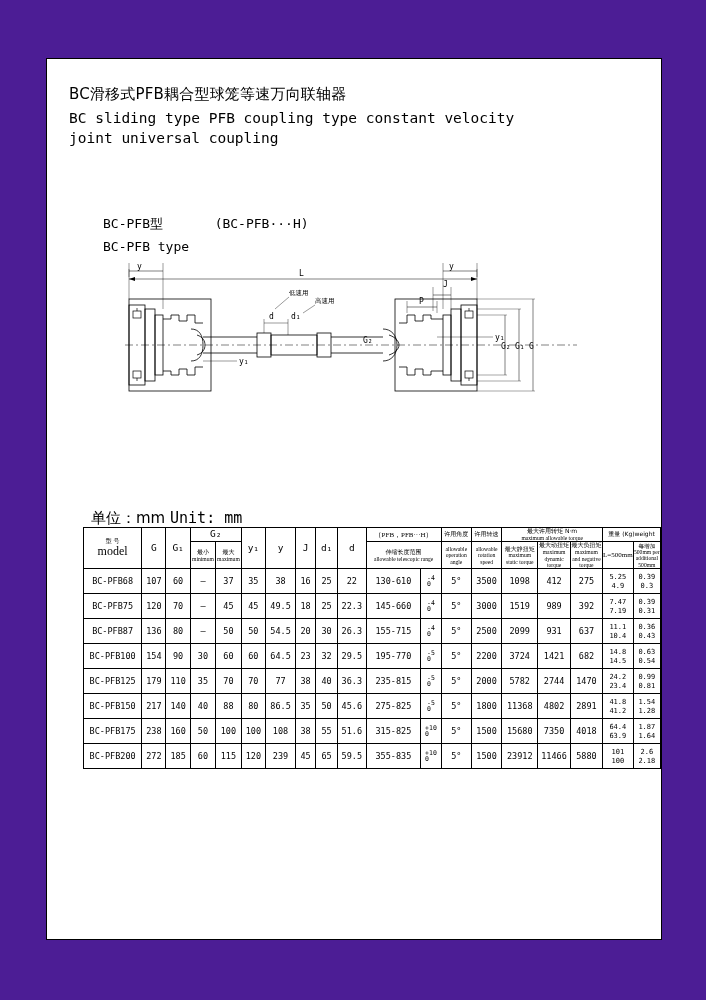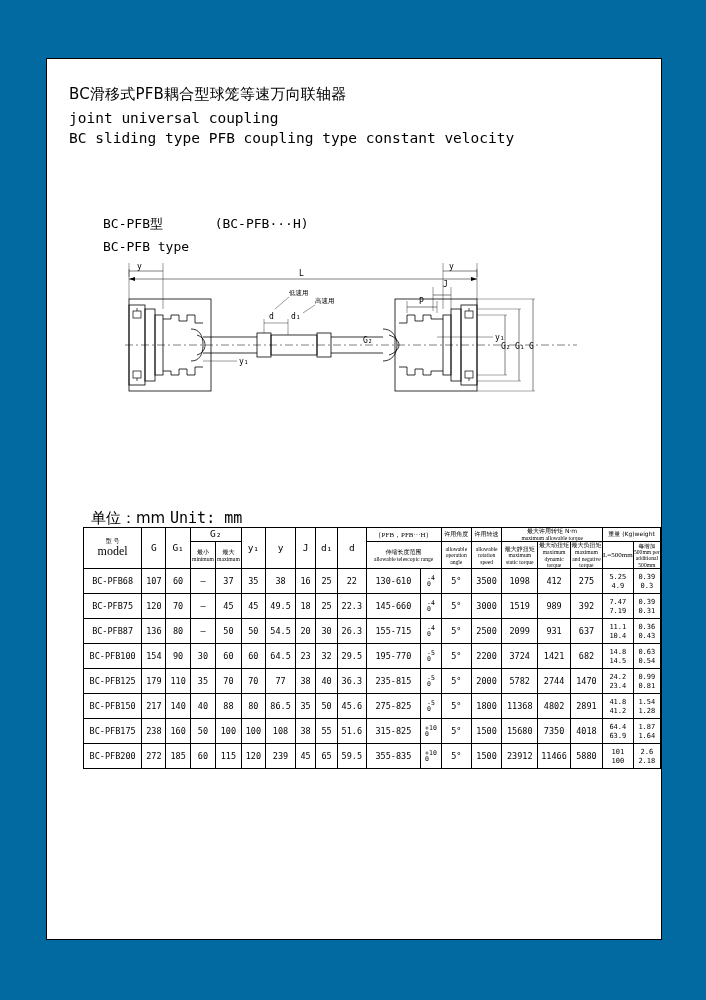--- a/index.html
+++ b/index.html
@@ -1,17 +1,17 @@
 <!DOCTYPE html>
 <html><head>
 <meta charset="utf-8">
 <style>
   html,body{margin:0;padding:0;background:#ffffff;}
   body{width:706px;height:1000px;overflow:hidden;font-family:"DejaVu Sans",sans-serif;color:#000;}
-  .page{position:relative;width:706px;height:1000px;background:#0369a1;}
+  .page{position:relative;width:706px;height:1000px;background:#4c1d95;}
   .frame{position:absolute;left:46px;top:58px;width:614px;height:880px;border:1px solid #000;background:#fff;}
 
   .titles{position:absolute;left:22px;top:26px;width:560px;}
   .t-cn{font-family:"DejaVu Sans",sans-serif;font-size:15px;letter-spacing:.2px;}
   .t-en{font-family:"DejaVu Sans Mono","Liberation Mono",monospace;font-size:14.5px;line-height:20px;margin-top:4px;}
 
   .subtitles{position:absolute;left:56px;top:156px;}
   .s1{font-family:"DejaVu Sans Mono","Liberation Mono",monospace;font-size:13px;}
   .s1 .gap{display:inline-block;width:36px;}
   .s2{font-family:"DejaVu Sans Mono","Liberation Mono",monospace;font-size:13px;margin-top:6px;}
@@ -41,22 +41,22 @@
 </style>
 </head>
 <body>
 
 <div class="page">
   <div class="frame">
 
     <div class="titles">
       <div class="t-cn">BC滑移式PFB耦合型球笼等速万向联轴器</div>
       <div class="t-en">
+        <div>BC sliding type PFB coupling type constant velocity</div>
         <div>joint universal coupling</div>
-        <div>BC sliding type PFB coupling type constant velocity</div>
       </div>
     </div>
 
     <div class="subtitles">
       <div class="s1">
         <span>BC-PFB型</span>
         <span class="gap"></span>
         <span>(BC-PFB···H)</span>
       </div>
       <div class="s2">BC-PFB type</div>

